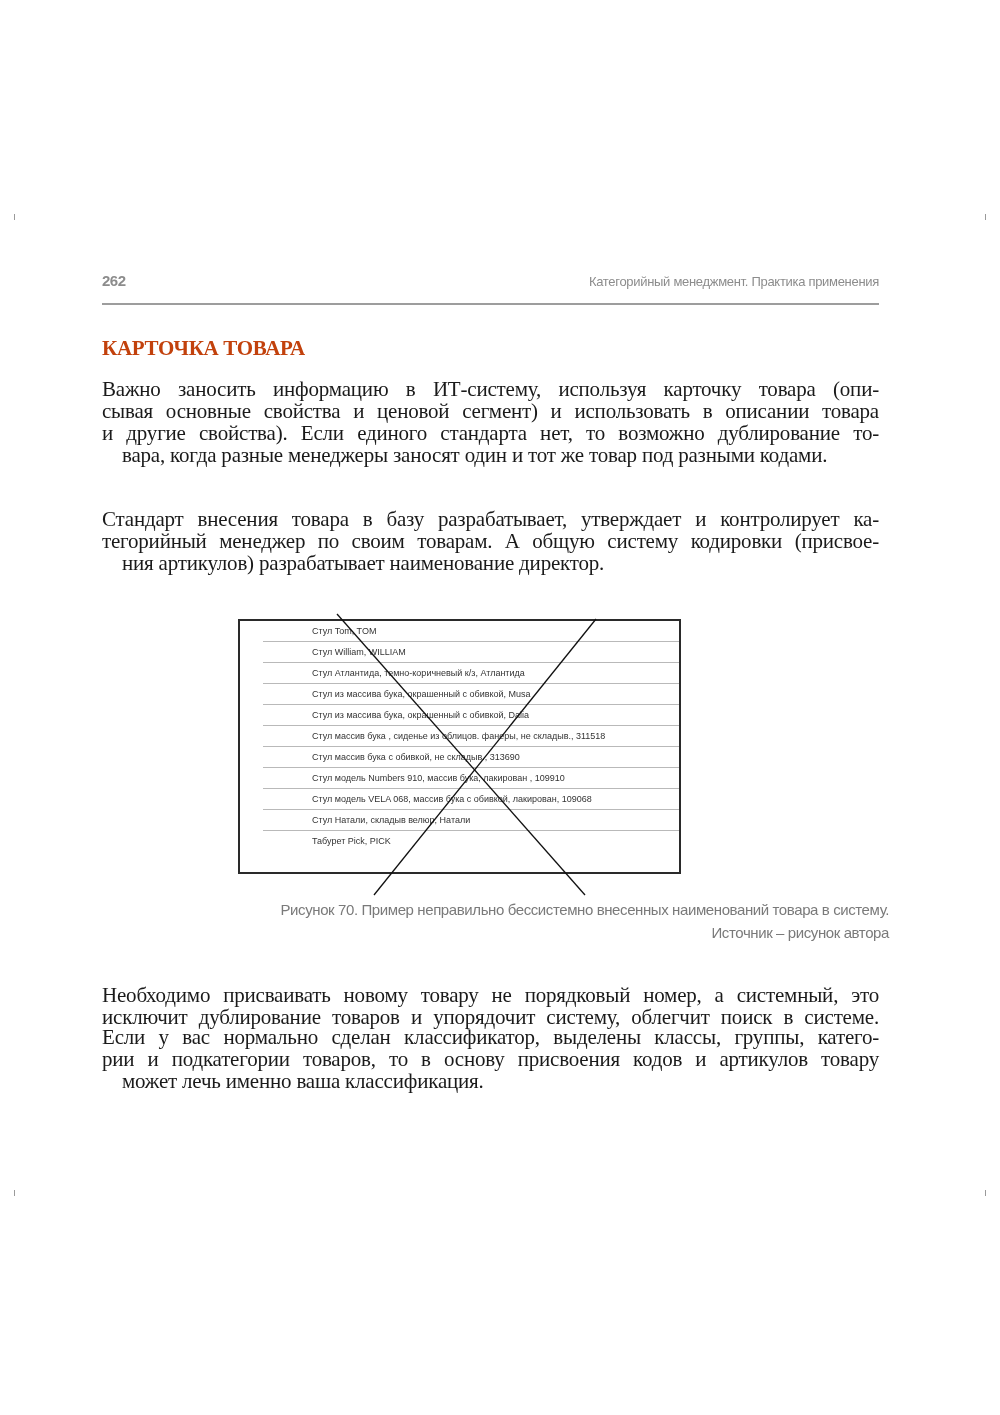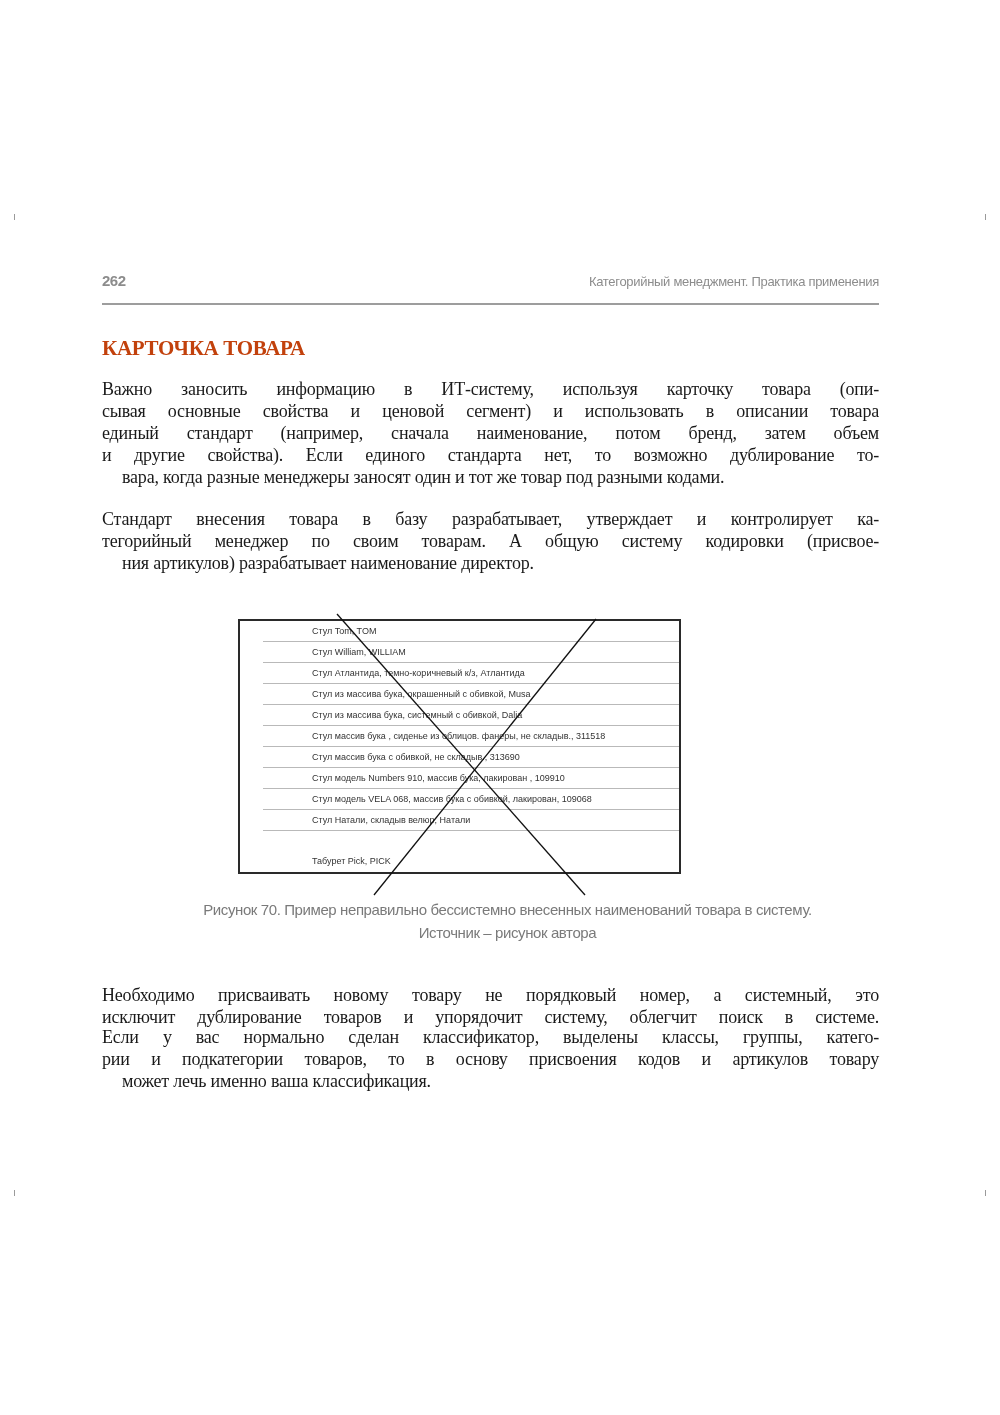--- a/index.html
+++ b/index.html
@@ -11,38 +11,38 @@
   }
   .page-num { position: absolute; left: 0; top: 0; font-size: 15px; font-weight: bold; letter-spacing: -0.5px; }
   .book-title { position: absolute; right: 0; top: 2px; font-size: 13px; letter-spacing: -0.3px; }
   .head-rule { position: absolute; left: 102px; top: 303px; width: 777px; height: 2px; background: #9d9d9d; }
   .section-title {
     position: absolute; left: 102px; top: 336px;
     font-family: "Liberation Serif", serif; font-weight: bold; font-size: 21px; color: #c2410c; letter-spacing: -0.3px;
   }
   .para {
     position: absolute; left: 102px; width: 777px;
-    font-family: "Liberation Serif", serif; font-size: 18px; line-height: 22px; color: #1a1a1a;
+    font-family: "Liberation Serif", serif; font-size: 21px; line-height: 22px; color: #1a1a1a;
     text-align: justify; letter-spacing: -0.2px;
   }
   .para .line { display: block; text-align: justify; text-align-last: justify; white-space: nowrap; }
   .para .line.last { text-align-last: left; margin-left: 20px; }
   .figure {
     position: absolute; left: 238px; top: 619px; width: 443px; height: 255px;
     border: 2px solid #2a2a2a; box-sizing: border-box; background: #fff; padding-left: 23px;
   }
   .fig-row {
     height: 21px; border-bottom: 1px solid #b9b9b9; box-sizing: border-box;
     font-family: "Liberation Sans", sans-serif; font-size: 9px; color: #333;
     padding-left: 49px; line-height: 21px; white-space: nowrap;
   }
-  .fig-row:last-child { border-bottom: none; margin-top: 20px; }
+  .fig-row:last-child { border-bottom: none; }
   .cross { position: absolute; left: 0; top: 0; width: 1000px; height: 1415px; pointer-events: none; }
   .caption {
-    position: absolute; left: 119px; top: 898px; width: 777px; text-align: center;
+    position: absolute; left: 112px; top: 898px; width: 777px; text-align: right;
     font-family: "Liberation Sans", sans-serif; font-size: 15px; line-height: 23px; color: #7a7a7a; letter-spacing: -0.4px;
   }
 </style>
 </head>
 <body>
 
 <div class="crop" style="left:14px;top:214px;"></div>
 <div class="crop" style="left:985px;top:214px;"></div>
 <div class="crop" style="left:14px;top:1190px;"></div>
 <div class="crop" style="left:985px;top:1190px;"></div>
@@ -51,37 +51,36 @@
   <span class="page-num">262</span>
   <span class="book-title">Категорийный менеджмент. Практика применения</span>
 </div>
 <div class="head-rule"></div>
 
 <div class="section-title">КАРТОЧКА ТОВАРА</div>
 
 <div class="para" style="top:378px;">
   <span class="line">Важно заносить информацию в ИТ-систему, используя карточку товара (опи-</span>
   <span class="line">сывая основные свойства и ценовой сегмент) и использовать в описании товара</span>
-  <span class="line">единый стандарт (например, сначала наименование, потом бренд, затем объем</span>
   <span class="line">и другие свойства). Если единого стандарта нет, то возможно дублирование то-</span>
   <span class="line last">вара, когда разные менеджеры заносят один и тот же товар под разными кодами.</span>
 </div>
 
 <div class="para" style="top:508px;">
   <span class="line">Стандарт внесения товара в базу разрабатывает, утверждает и контролирует ка-</span>
   <span class="line">тегорийный менеджер по своим товарам. А общую систему кодировки (присвое-</span>
   <span class="line last">ния артикулов) разрабатывает наименование директор.</span>
 </div>
 
 <div class="figure">
   <div class="fig-row">Стул Tom, TOM</div>
   <div class="fig-row">Стул William, WILLIAM</div>
   <div class="fig-row">Стул Атлантида, темно-коричневый к/з, Атлантида</div>
   <div class="fig-row">Стул из массива бука, окрашенный с обивкой, Musa</div>
-  <div class="fig-row">Стул из массива бука, системный с обивкой, Dalia</div>
+  <div class="fig-row">Стул из массива бука, окрашенный с обивкой, Dalia</div>
   <div class="fig-row">Стул массив бука , сиденье из облицов. фанеры, не складыв., 311518</div>
   <div class="fig-row">Стул массив бука с обивкой, не складыв., 313690</div>
   <div class="fig-row">Стул модель Numbers 910, массив бука, лакирован , 109910</div>
   <div class="fig-row">Стул модель VELA 068, массив бука с обивкой, лакирован, 109068</div>
   <div class="fig-row">Стул Натали, складыв велюр, Натали</div>
   <div class="fig-row">Табурет Pick, PICK</div>
 </div>
 
 <svg class="cross" viewBox="0 0 1000 1415">
   <line x1="337" y1="614" x2="585" y2="895" stroke="#111" stroke-width="1.3"></line>

